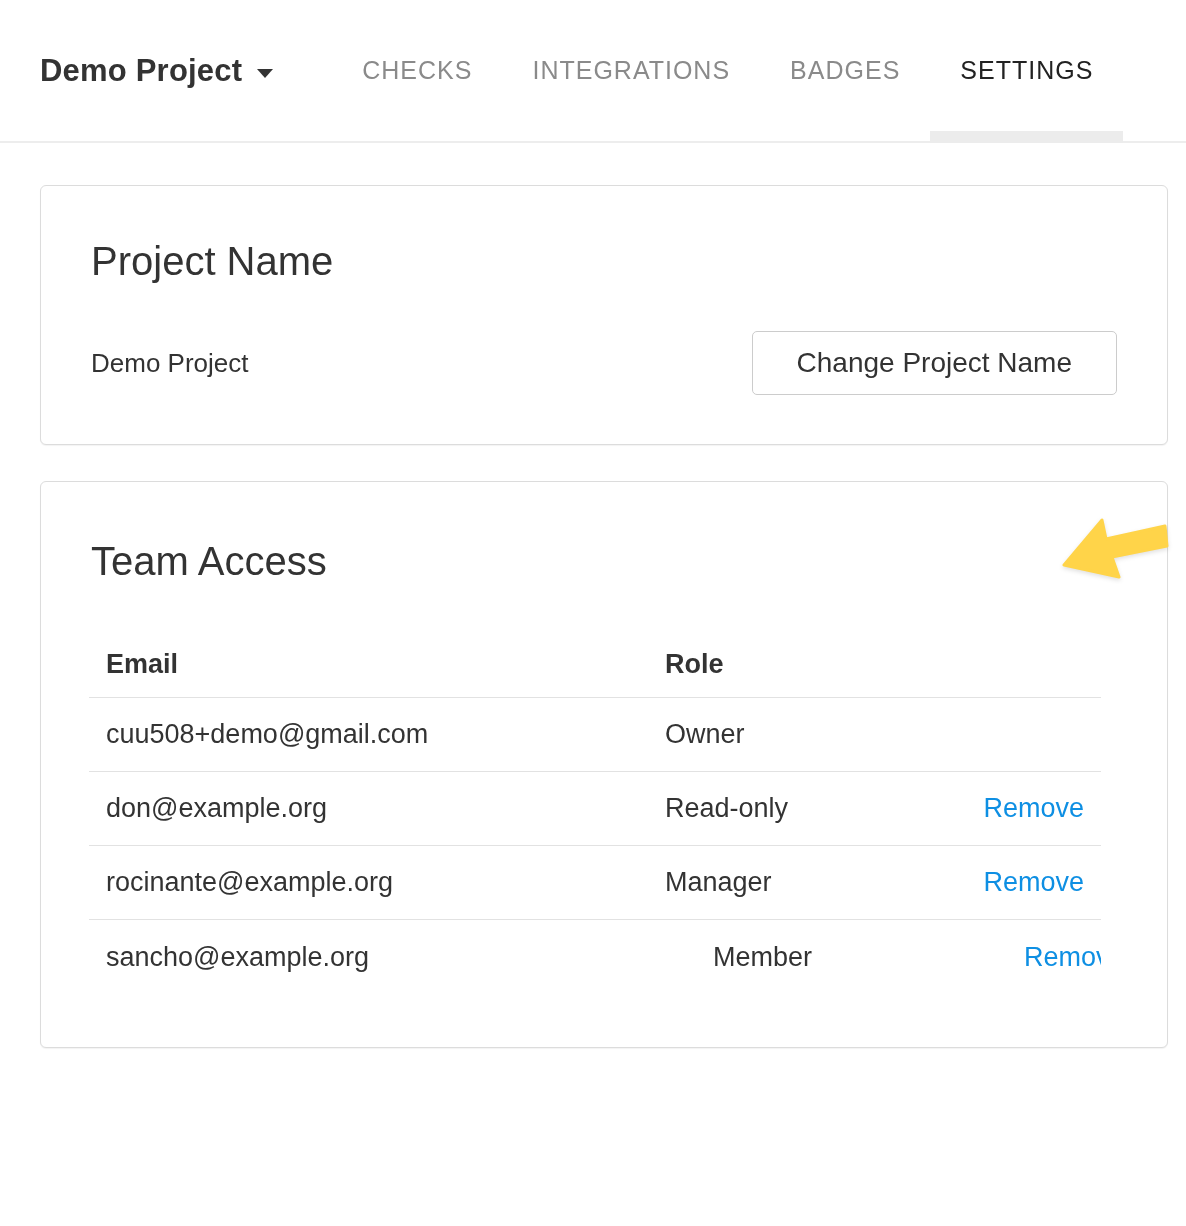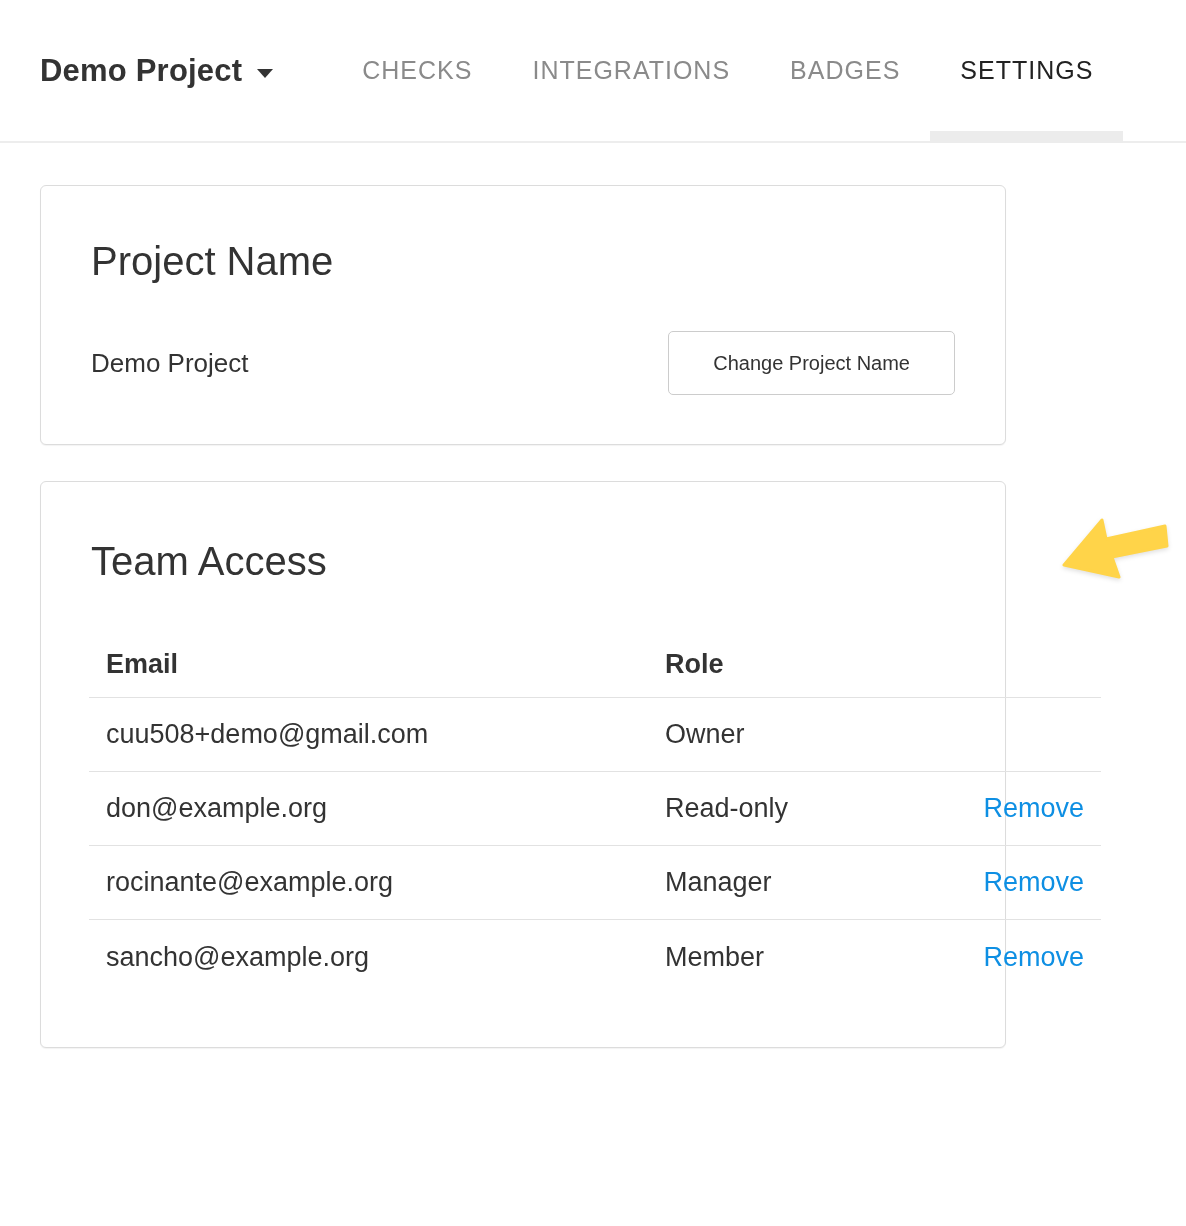--- a/index.html
+++ b/index.html
@@ -61,21 +61,21 @@
     content: "";
     position: absolute;
     left: 0; right: 0; bottom: -2px;
     height: 12px;
     background: #ececec;
   }
 
   
   .page-main { padding-bottom: 36px; }
   .card {
-    width: 966px;
+    width: 1128px;
     margin-left: 40px;
     background: #ffffff;
     border: 1px solid #dcdcdc;
     border-radius: 6px;
     box-shadow: 0 1px 1px rgba(0,0,0,0.05);
     position: relative;
   }
   .card-project-name { margin-top: 42px; padding: 52px 50px 49px 50px; }
   .card-team-access { margin-top: 36px; padding: 56px 0 53px 0; border-radius: 6px; }
 
@@ -91,21 +91,21 @@
     margin-top: 47px;
     display: flex;
     align-items: center;
     justify-content: space-between;
   }
   .project-name-value { font-size: 26px; color: #333333; }
 
   .btn-outline {
     height: 64px;
     padding: 0 44px;
-    font-size: 20px;
+    font-size: 28px;
     font-family: "Liberation Sans", sans-serif;
     color: #333333;
     background: #ffffff;
     border: 1px solid #cccccc;
     border-radius: 5px;
     cursor: pointer;
   }
 
   
   .team-table {
@@ -113,21 +113,21 @@
     width: 1012px;
   }
   .t-row {
     display: grid;
     grid-template-columns: 559px 280px 1fr;
     align-items: center;
     height: 74px;
     border-bottom: 1px solid #e2e2e2;
   }
   .t-row.t-head { height: 66px; }
-  .t-row:last-child { border-bottom: none; }
+  .t-row:last-child { border-bottom: none; gap: 48px; }
   .t-cell { font-size: 27px; color: #333333; padding-left: 17px; overflow: hidden; white-space: nowrap; }
   .t-head .t-cell { font-weight: bold; }
   .t-cell.t-action { text-align: right; padding-left: 0; padding-right: 17px; }
   .remove-link {
     color: #0e8fe3;
     text-decoration: none;
     font-size: 27px;
     cursor: pointer;
   }
 

